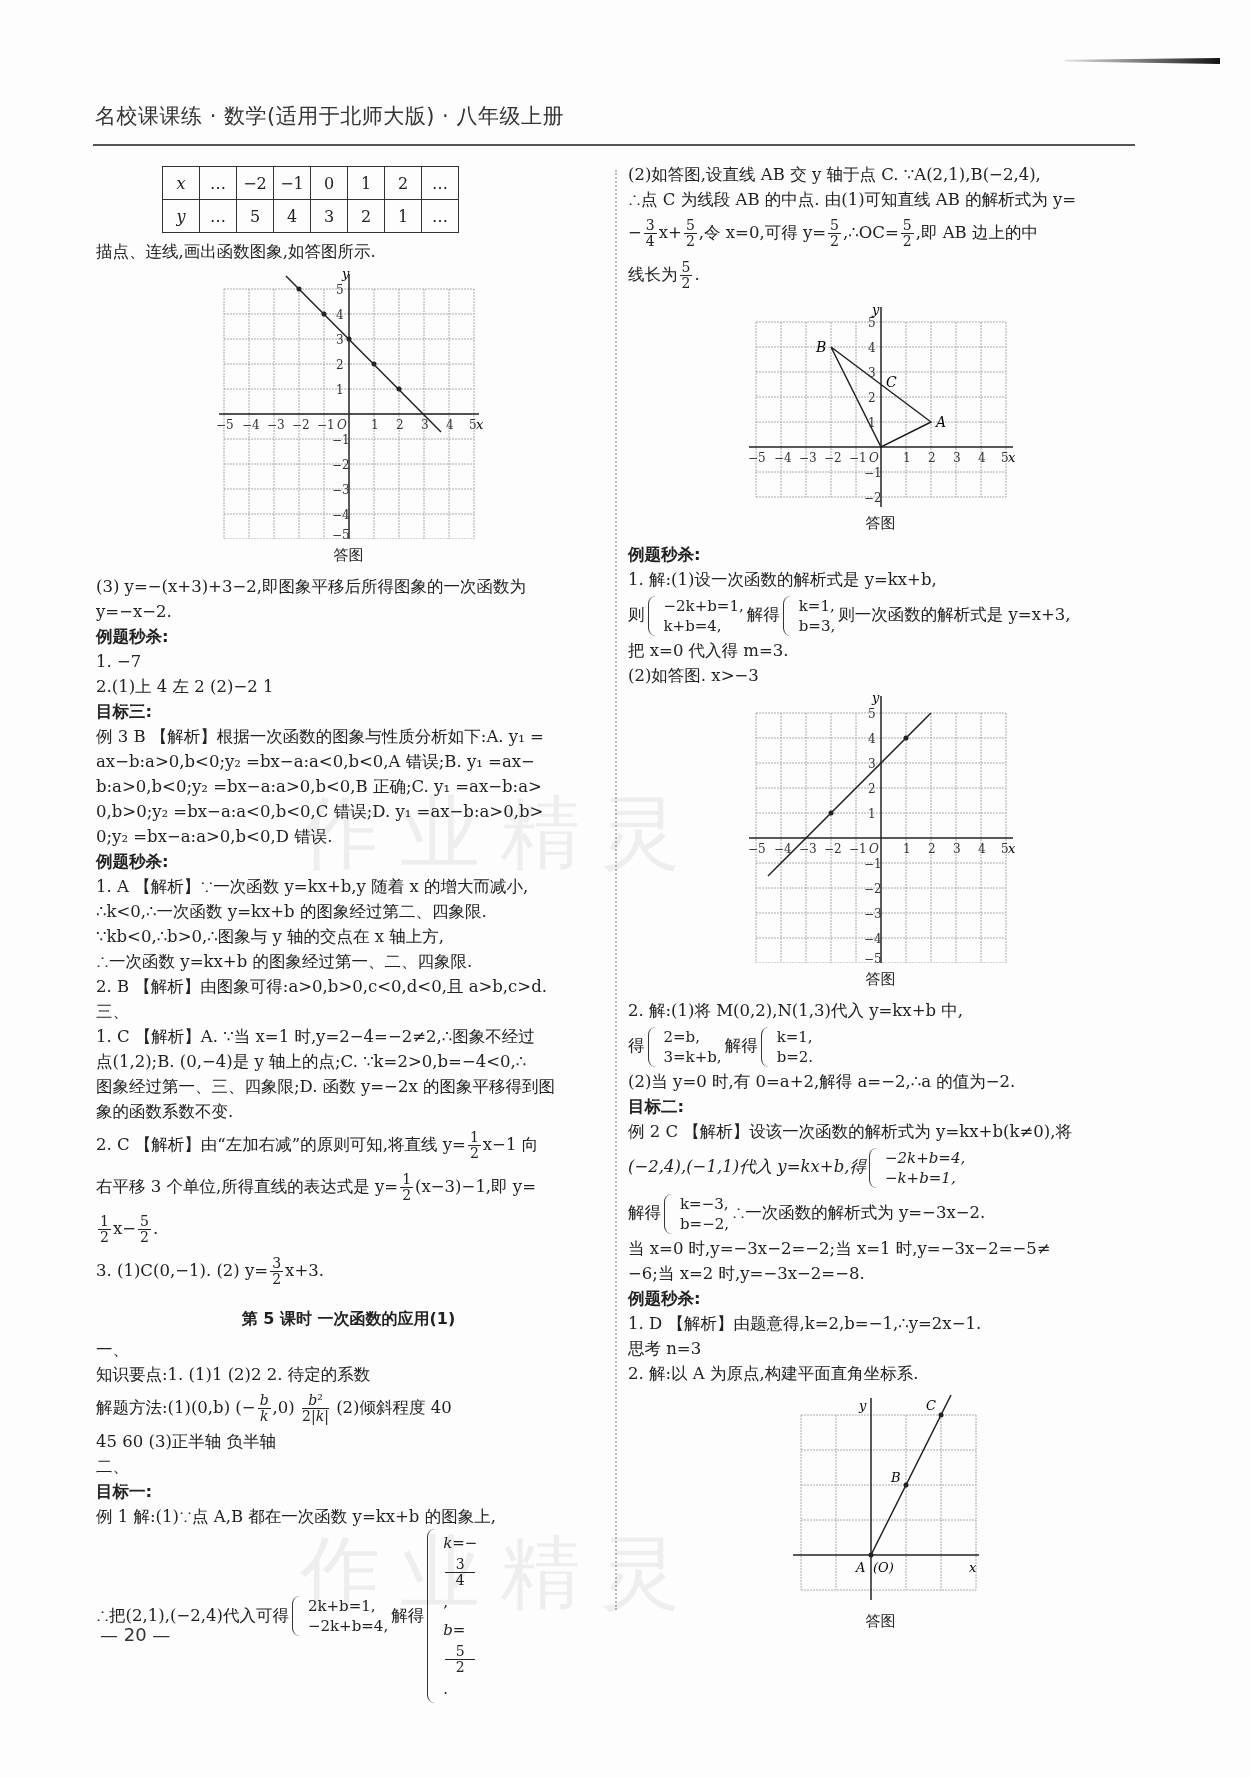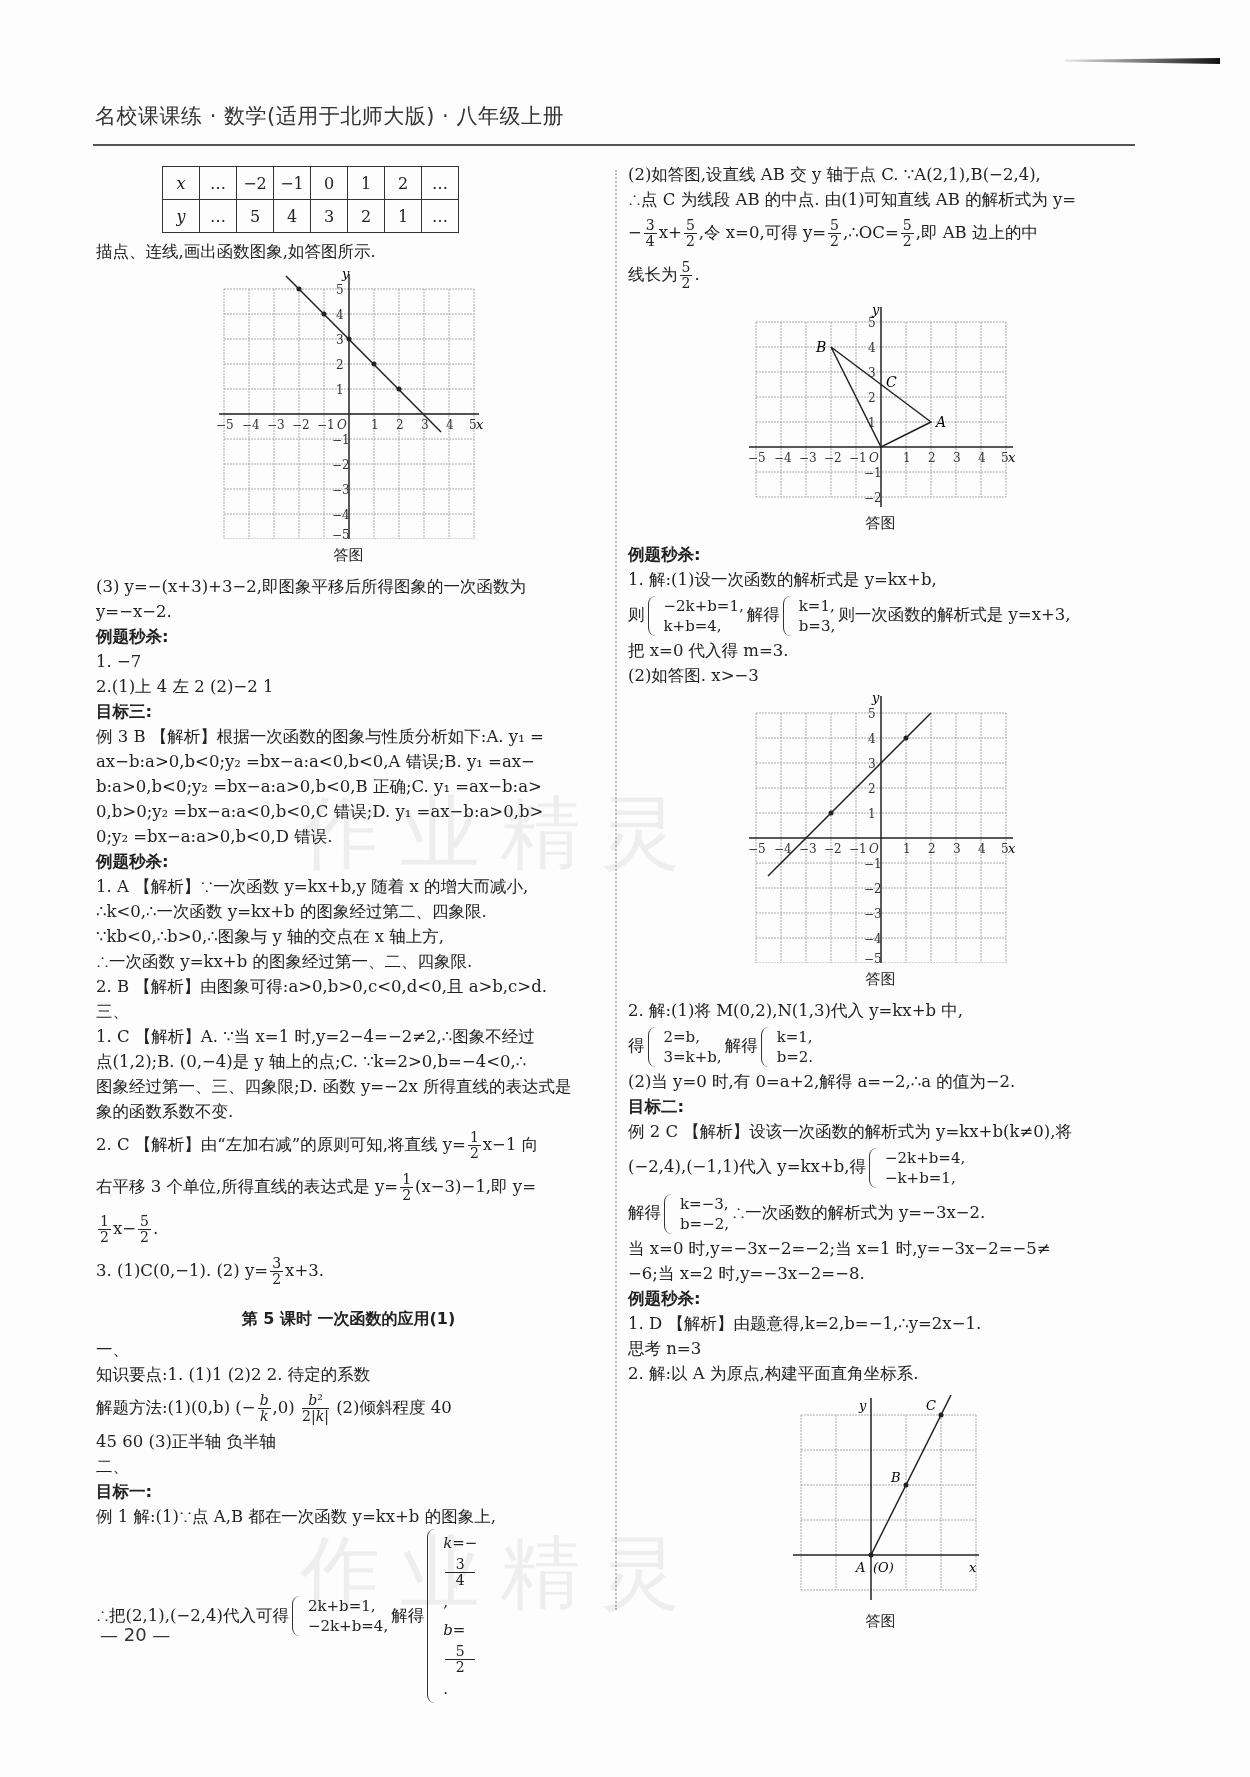--- a/index.html
+++ b/index.html
@@ -145,21 +145,21 @@
   <p class="p">0;y₂ =bx−a:a&gt;0,b&lt;0,D 错误.</p>
   <p class="p h">例题秒杀:</p>
   <p class="p">1. A 【解析】∵一次函数 y=kx+b,y 随着 x 的增大而减小,</p>
   <p class="p">∴k&lt;0,∴一次函数 y=kx+b 的图象经过第二、四象限.</p>
   <p class="p">∵kb&lt;0,∴b&gt;0,∴图象与 y 轴的交点在 x 轴上方,</p>
   <p class="p">∴一次函数 y=kx+b 的图象经过第一、二、四象限.</p>
   <p class="p">2. B 【解析】由图象可得:a&gt;0,b&gt;0,c&lt;0,d&lt;0,且 a&gt;b,c&gt;d.</p>
   <p class="p">三、</p>
   <p class="p">1. C 【解析】A. ∵当 x=1 时,y=2−4=−2≠2,∴图象不经过</p>
   <p class="p">点(1,2);B. (0,−4)是 y 轴上的点;C. ∵k=2&gt;0,b=−4&lt;0,∴</p>
-  <p class="p">图象经过第一、三、四象限;D. 函数 y=−2x 所得直线的表达式是</p>
+  <p class="p">图象经过第一、三、四象限;D. 函数 y=−2x 的图象平移得到图</p>
   <p class="p">象的函数系数不变.</p>
   <p class="p tall"><span>2. C 【解析】由“左加右减”的原则可知,将直线 y=</span><span class="frac"><span class="num">1</span><span>2</span></span><span>x−1 向</span></p>
   <p class="p tall"><span>右平移 3 个单位,所得直线的表达式是 y=</span><span class="frac"><span class="num">1</span><span>2</span></span><span>(x−3)−1,即 y=</span></p>
   <p class="p tall"><span class="frac"><span class="num">1</span><span>2</span></span><span>x−</span><span class="frac"><span class="num">5</span><span>2</span></span>.</p>
   <p class="p tall"><span>3. (1)C(0,−1).  (2) y=</span><span class="frac"><span class="num">3</span><span>2</span></span><span>x+3.</span></p>
 
   <div class="section-title">第 5 课时  一次函数的应用(1)</div>
   <p class="p">一、</p>
   <p class="p">知识要点:1. (1)1  (2)2  2. 待定的系数</p>
   <p class="p tall"><span>解题方法:(1)(0,b)</span> (−<span class="frac"><span class="num"><i>b</i></span><span><i>k</i></span></span>,0) <span class="frac"><span class="num"><i>b</i>²</span><span>2|<i>k</i>|</span></span> <span>(2)倾斜程度  40</span></p>
@@ -303,21 +303,21 @@
         </g>
     </svg>
   </div>
   <div class="caption">答图</div>
 
   <p class="p">2. 解:(1)将 M(0,2),N(1,3)代入 y=kx+b 中,</p>
   <p class="p" style="line-height:46px;"><span>得</span><span class="sys"><span>2=b,</span><span>3=k+b,</span></span><span>解得</span><span class="sys"><span>k=1,</span><span>b=2.</span></span></p>
   <p class="p">(2)当 y=0 时,有 0=a+2,解得 a=−2,∴a 的值为−2.</p>
   <p class="p h">目标二:</p>
   <p class="p">例 2  C 【解析】设该一次函数的解析式为 y=kx+b(k≠0),将</p>
-  <p class="p" style="line-height:46px;"><span>(−2,4),(−1,1)代入 y=kx+b,得</span><span class="sys"><span>−2k+b=4,</span><span>−k+b=1,</span></span></p>
+  <p class="p" style="line-height:46px;font-style:italic;"><span>(−2,4),(−1,1)代入 y=kx+b,得</span><span class="sys"><span>−2k+b=4,</span><span>−k+b=1,</span></span></p>
   <p class="p" style="line-height:46px;"><span>解得</span><span class="sys"><span>k=−3,</span><span>b=−2,</span></span><span>∴一次函数的解析式为 y=−3x−2.</span></p>
   <p class="p">当 x=0 时,y=−3x−2=−2;当 x=1 时,y=−3x−2=−5≠</p>
   <p class="p">−6;当 x=2 时,y=−3x−2=−8.</p>
   <p class="p h">例题秒杀:</p>
   <p class="p">1. D 【解析】由题意得,k=2,b=−1,∴y=2x−1.</p>
   <p class="p">思考  n=3</p>
   <p class="p">2. 解:以 A 为原点,构建平面直角坐标系.</p>
 
   <div class="fig" style="width:200px;height:215px;margin-top:4px;">
     <svg width="200" height="215" viewBox="0 0 200 215">

